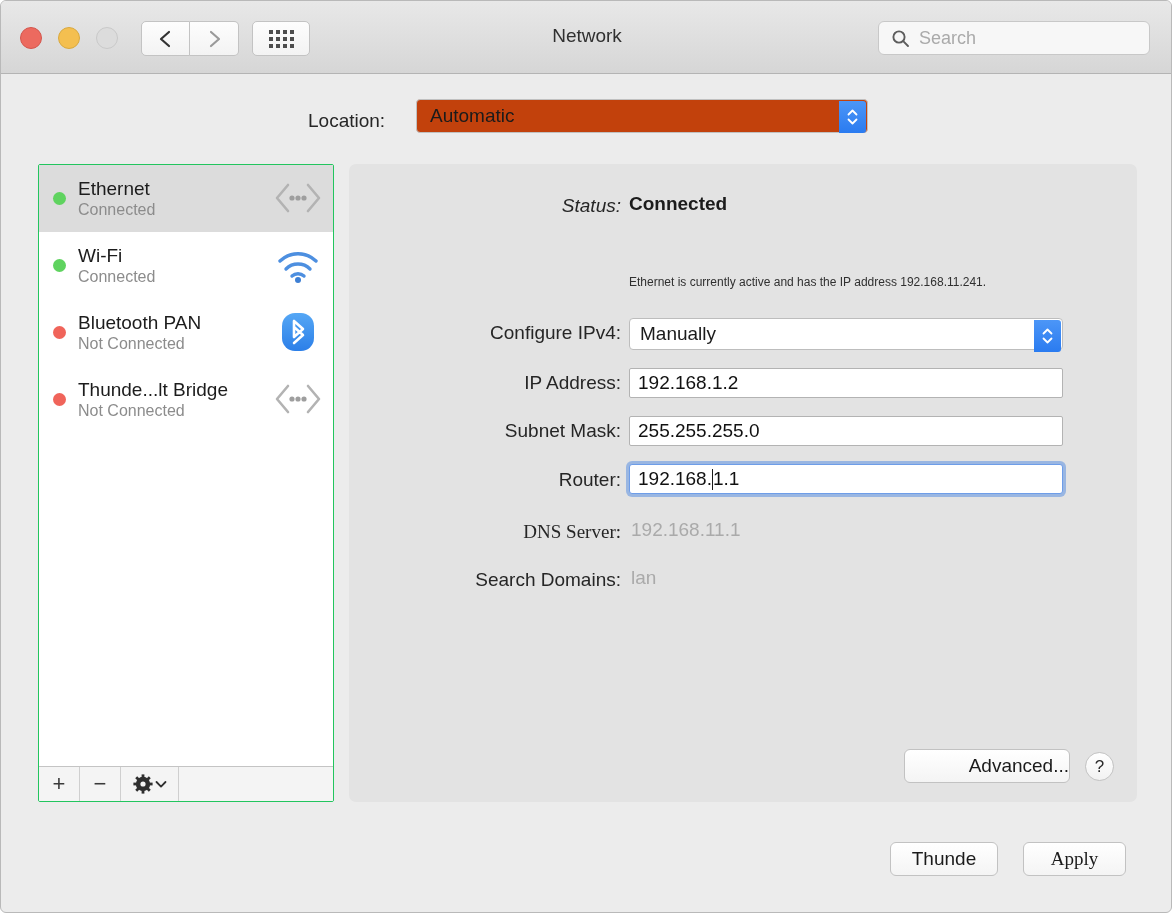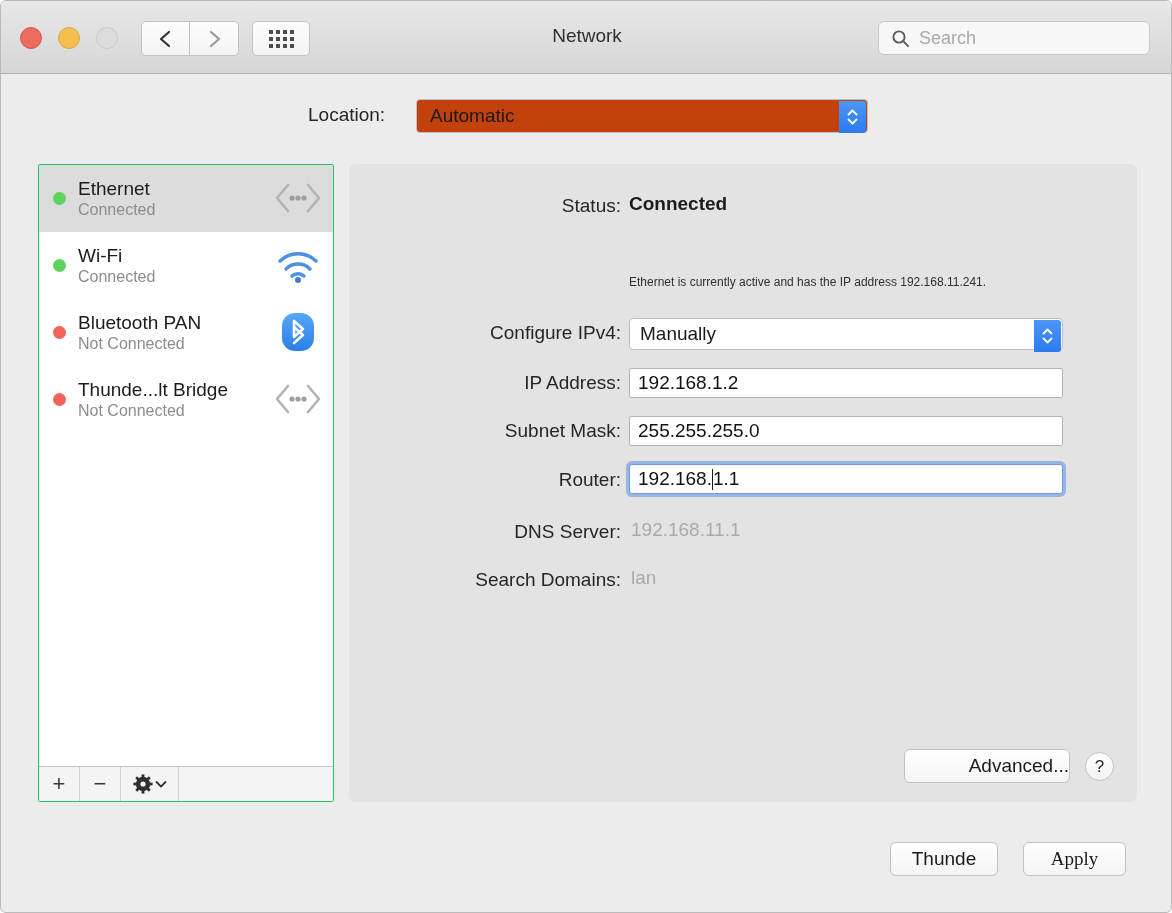--- a/index.html
+++ b/index.html
@@ -74,21 +74,21 @@
   #searchfield .mag { margin-left: 12px; display: block; }
   #searchfield .ph {
     margin-left: 9px; font-size: 18px; color: #aaaaaa;
   }
 
   
   #location-row {
     position: absolute; left: 0; top: 98px; width: 1172px; height: 36px;
   }
   #location-label {
-    position: absolute; left: 307px; top: 5px;
+    position: absolute; left: 307px; top: 11px;
     font-size: 19px; color: #262626;
   }
   #location-popup {
     position: absolute; left: 415px; top: 0;
     width: 452px; height: 34px;
     background: #c2410c;
     border: 1px solid #c0c0c0;
     border-radius: 4px;
     display: flex; align-items: center;
   }
@@ -395,21 +395,21 @@
           <polyline points="1.5,2 6,6.6 10.5,2" fill="none" stroke="#2f2f2f" stroke-width="1.8" stroke-linecap="round" stroke-linejoin="round"></polyline>
         </svg>
       </div>
       <div class="tbfill"></div>
     </div>
   </div>
 
   <div id="panel">
 
     <div class="row" style="top:29px;">
-      <div class="lbl" style="top:2px;">Status:</div>
+      <div class="lbl" style="top:2px;font-style:italic;">Status:</div>
       <div class="fieldwrap" style="top:0;">
         <span class="boldval">Connected</span>
       </div>
     </div>
     <div class="row" style="top:65px;">
       <div class="fieldwrap" style="top:0;">
         <span class="desc" style="display:block">Ethernet is currently active and has the IP address 192.168.11.241.</span>
       </div>
     </div>
 
@@ -453,21 +453,21 @@
       <div class="fieldwrap" style="top:0;">
         <div class="tfield focused">
           <span>192.168.</span>
             <span class="caret"></span>
             <span>1.1</span>
         </div>
       </div>
     </div>
 
     <div class="row" style="top:355px;">
-      <div class="lbl" style="top:2px;">DNS Server:</div>
+      <div class="lbl" style="top:2px;font-family:Liberation Serif, serif;">DNS Server:</div>
       <div class="fieldwrap" style="top:0;">
         <span class="statictext">192.168.11.1</span>
       </div>
     </div>
 
     <div class="row" style="top:403px;">
       <div class="lbl" style="top:2px;">Search Domains:</div>
       <div class="fieldwrap" style="top:0;">
         <span class="statictext">lan</span>
       </div>

